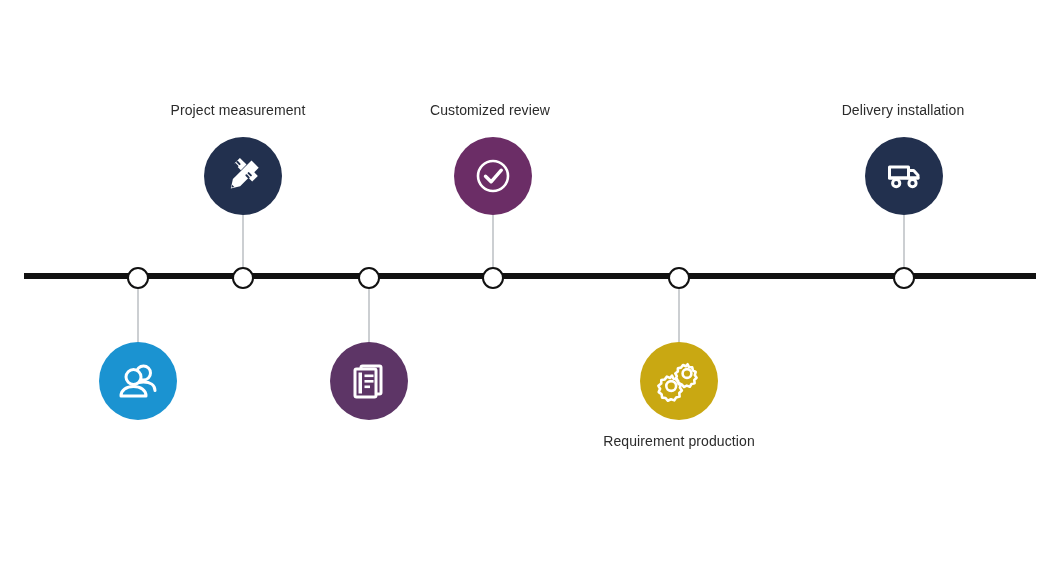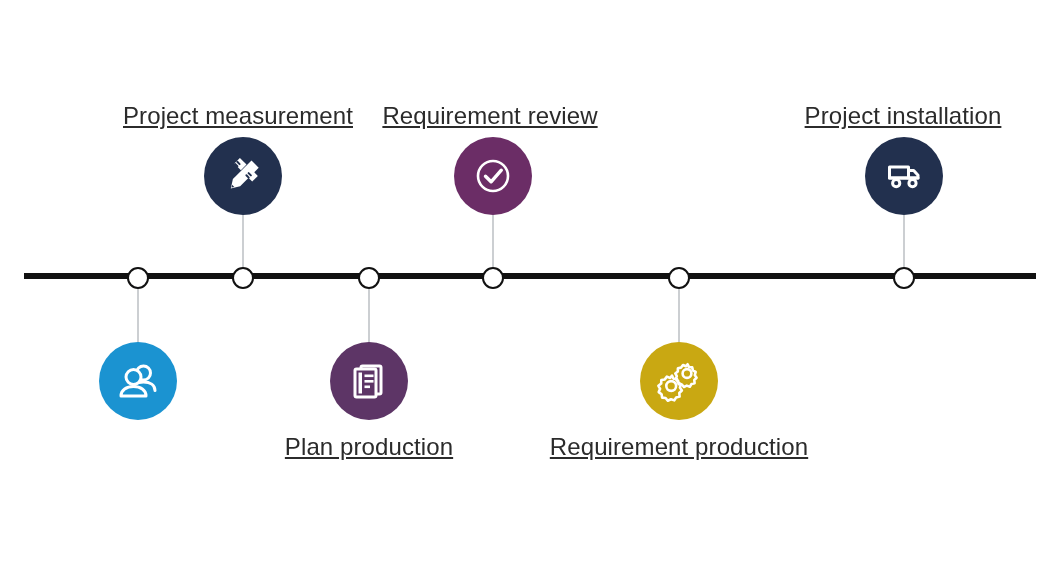--- a/index.html
+++ b/index.html
@@ -58,25 +58,24 @@
     align-items: center;
     justify-content: center;
     z-index: 2;
   }
   .bubble svg { display: block; }
   
   .caption {
     position: absolute;
     transform: translateX(-50%);
     white-space: nowrap;
-    font-size: 24px;
+    font-size: 14px;
     color: #2b2b2b;
     letter-spacing: 0.1px;
     z-index: 2;
-    text-decoration: underline;
   }
 </style>
 </head>
 <body>
 
 <div id="canvas">
 
   <div class="rail"></div>
 
   <div class="stem" style="left:138px; top:284px; height:60px;"></div>
@@ -131,33 +130,32 @@
         <rect x="12.5" y="14.5" width="3.5" height="21" fill="#ffffff"></rect>
 
         <g fill="#ffffff">
           <rect x="18.5" y="16.5" width="9" height="2.6"></rect>
           <rect x="18.5" y="22.0" width="9" height="2.6"></rect>
           <rect x="18.5" y="27.5" width="5.5" height="2.6"></rect>
         </g>
       </svg>
     </span>
   </div>
-  <div class="caption" style="left:369px; top:433px;">Plan production</div>
 
   <div class="stem" style="left:493px; top:215px; height:59px;"></div>
   <div class="node" style="left:493px;"></div>
   <div class="bubble" style="left:493px; top:176px; background:#6b2d66;">
     <span>
       <svg width="48" height="48" viewBox="0 0 48 48">
         <circle cx="24" cy="24" r="15" fill="none" stroke="#ffffff" stroke-width="2.6"></circle>
         <path d="M16.5 24.2l5.6 5.6 10.2-11.6" fill="none" stroke="#ffffff" stroke-width="3.4" stroke-linecap="round" stroke-linejoin="round"></path>
       </svg>
     </span>
   </div>
-  <div class="caption" style="left:490px; top:102px;">Requirement review</div>
+  <div class="caption" style="left:490px; top:102px;">Customized review</div>
 
   <div class="stem" style="left:679px; top:284px; height:60px;"></div>
   <div class="node" style="left:679px;"></div>
   <div class="bubble" style="left:679px; top:381px; background:#c9a812;">
     <span>
       <svg width="50" height="50" viewBox="0 0 50 50">
         <g fill="none" stroke="#ffffff" stroke-width="2.6" stroke-linejoin="round">
 
           <path d="M33.6 8.2l1.4 2.9 3.2 0.2 0.7 3.1 2.8 1.6-0.9 3.1 1.8 2.7-2.3 2.2 0.3 3.2-3.1 0.8-1.7 2.7-3-1.1-2.9 1.4-2-2.5-3.2-0.3-0.5-3.1-2.6-1.9 1.2-3-1.5-2.8 2.5-2 0.1-3.2 3.2-0.6 1.9-2.6 2.9 1.3z"></path>
           <circle cx="33.0" cy="17.5" r="4.4"></circle>
@@ -182,15 +180,15 @@
           <path d="M28.5 18.5h5.2l4.3 4.8V26h-9.5z"></path>
 
           <path d="M9.5 26h28.5"></path>
 
           <circle cx="16.2" cy="31.2" r="3.6"></circle>
           <circle cx="32.5" cy="31.2" r="3.6"></circle>
         </g>
       </svg>
     </span>
   </div>
-  <div class="caption" style="left:903px; top:102px;">Project installation</div>
+  <div class="caption" style="left:903px; top:102px;">Delivery installation</div>
 
 </div>
 
 </body></html>

